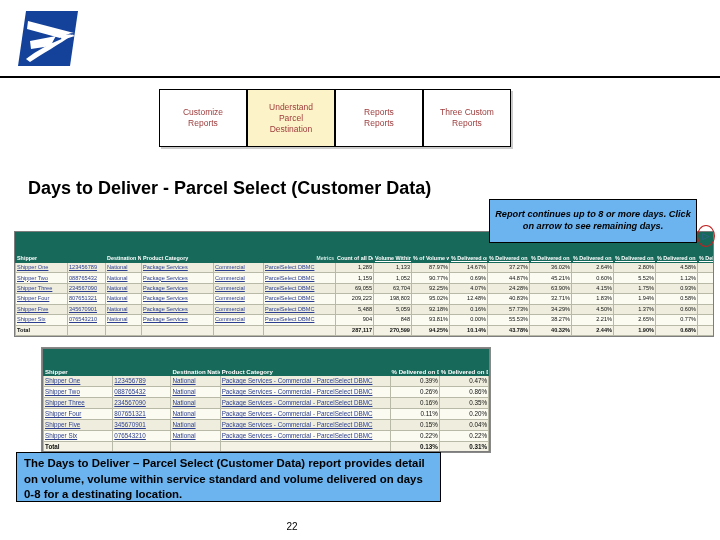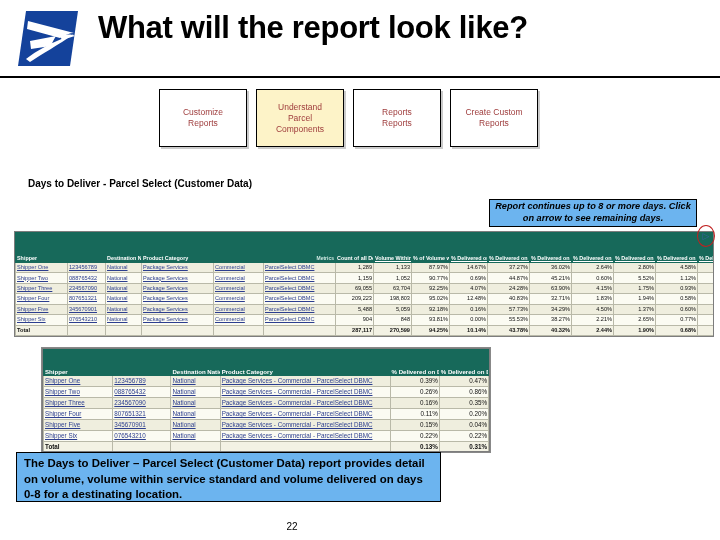--- a/index.html
+++ b/index.html
@@ -24,47 +24,47 @@
   #slide-title {
     position:absolute; left:98px; top:10px;
     font-size:31px; font-weight:bold; color:#000;
     letter-spacing:-0.3px; white-space:nowrap;
     font-family:"Liberation Sans", sans-serif;
   }
 
   
   #nav-row {
     position:absolute; left:159px; top:89px;
-    display:flex; gap:9px;
+    display:flex; gap:0;
   }
   .nav-btn {
     width:88px; height:58px;
     border:1px solid #000;
     background:#ffffff;
     color:#9e3b3b;
     font-size:8.5px;
     line-height:11px;
     display:flex; align-items:center; justify-content:center;
     text-align:center;
     box-shadow:2px 2px 0 rgba(140,140,140,0.45);
     padding:2px;
   }
   .nav-btn.active { background:#fdf3c8;text-align:center; }
   .nav-btn span { display:block; }
 
   
   #section-title {
     position:absolute; left:28px; top:178px;
-    font-size:10px; font-weight:bold; color:#000;
+    font-size:18px; font-weight:bold; color:#000;
     white-space:nowrap;
   }
 
   
   #callout-top {
-    position:absolute; left:489px; top:199px; width:208px; height:28px;
+    position:absolute; left:489px; top:199px; width:208px; height:44px;
     background:#6cb4ef; border:1.2px solid #000;
     color:#000; font-size:9.2px; font-style:italic; font-weight:bold;
     line-height:11.6px; text-align:center;
     display:flex; align-items:center; justify-content:center;
     padding:1px 4px;
     z-index:6;
   }
   #arrow-highlight {
     position:absolute; left:697px; top:225px; width:18px; height:22px;
     border:1.6px solid #c02020; border-radius:50%;
@@ -151,46 +151,45 @@
 <div id="header-band">
   <div id="usps-logo">
     <svg viewBox="0 0 68 63" width="68" height="63">
       <polygon points="12,4 64,4 56,59 4,59" fill="#14429b"></polygon>
       <path d="M14,14 L60,26 C56,26 50,28 46,31 L13,22 Z" fill="#ffffff"></path>
       <path d="M16,34 L42,29 C40,32 38,36 37,39 L17,42 Z" fill="#ffffff"></path>
       <path d="M12,52 C22,44 38,35 60,27 C44,38 28,47 16,55 Z" fill="#ffffff"></path>
       <path d="M46,29 C52,27 58,27 61,29 C58,30 53,31 48,33 Z" fill="#ffffff"></path>
     </svg>
   </div>
-  <div id="slide-title">What will the report look like?</div>
 </div>
 
 <div id="nav-row">
   <div class="nav-btn">
     <div>
       <span>Customize</span>
       <span>Reports</span>
     </div>
   </div>
   <div class="nav-btn active">
     <div>
       <span>Understand</span>
       <span>Parcel</span>
-      <span>Components</span>
+      <span>Destination</span>
     </div>
   </div>
   <div class="nav-btn">
     <div>
       <span>Reports</span>
       <span>Reports</span>
     </div>
   </div>
   <div class="nav-btn">
     <div>
-      <span>Create Custom</span>
+      <span>Three Custom</span>
       <span>Reports</span>
     </div>
   </div>
 </div>
 
 <div id="section-title">Days to Deliver  - Parcel Select (Customer Data)</div>
 
 <div id="report-top" class="report">
   <table class="rpt">
     <colgroup>

